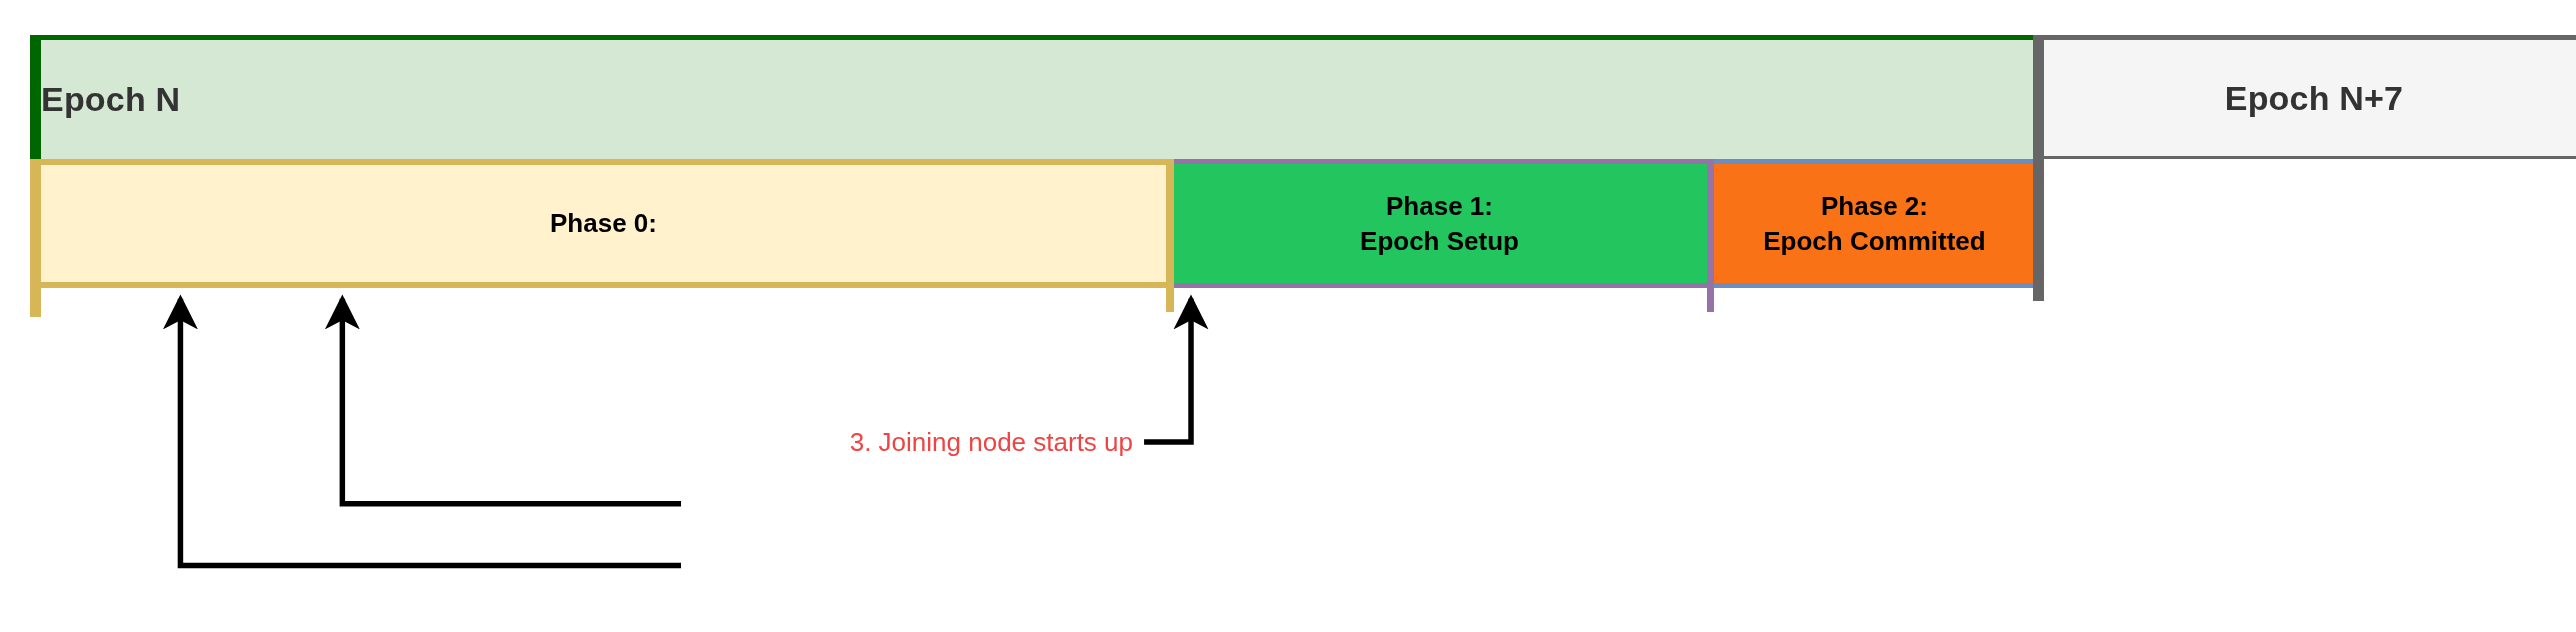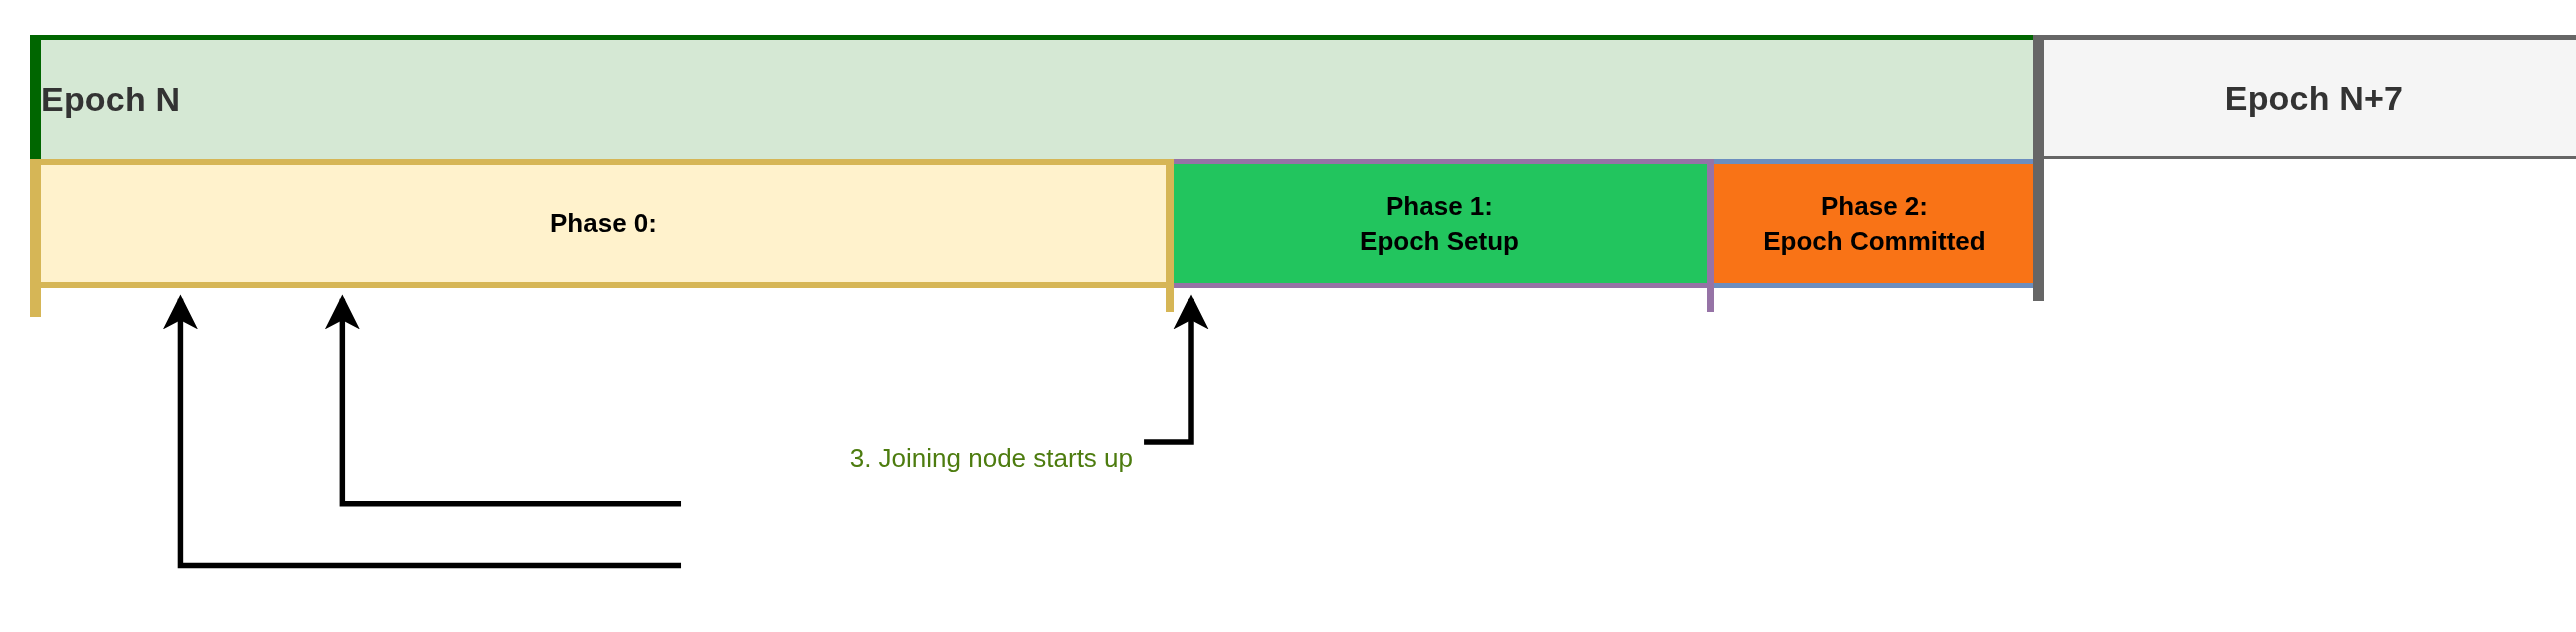--- a/index.html
+++ b/index.html
@@ -162,24 +162,23 @@
     width: 2576px;
     height: 632px;
     pointer-events: none;
     z-index: 5;
   }
 
   
   .callout {
     position: absolute;
     font-size: 26px;
-    color: #4d7c0f;
+    color: #ef4444;
     white-space: nowrap;
     text-align: right;
-    margin-top: 16px;
   }
   .callout-3 { left: 0px;  top: 427px;  width: 1133px; }
   .callout-2 { left: 0px;  top: 487px;  width: 1166px; }
   .callout-1 { left: 0px;  top: 549px;  width: 1166px; }
 </style>
 </head>
 <body>
 
 <div id="canvas">
 

